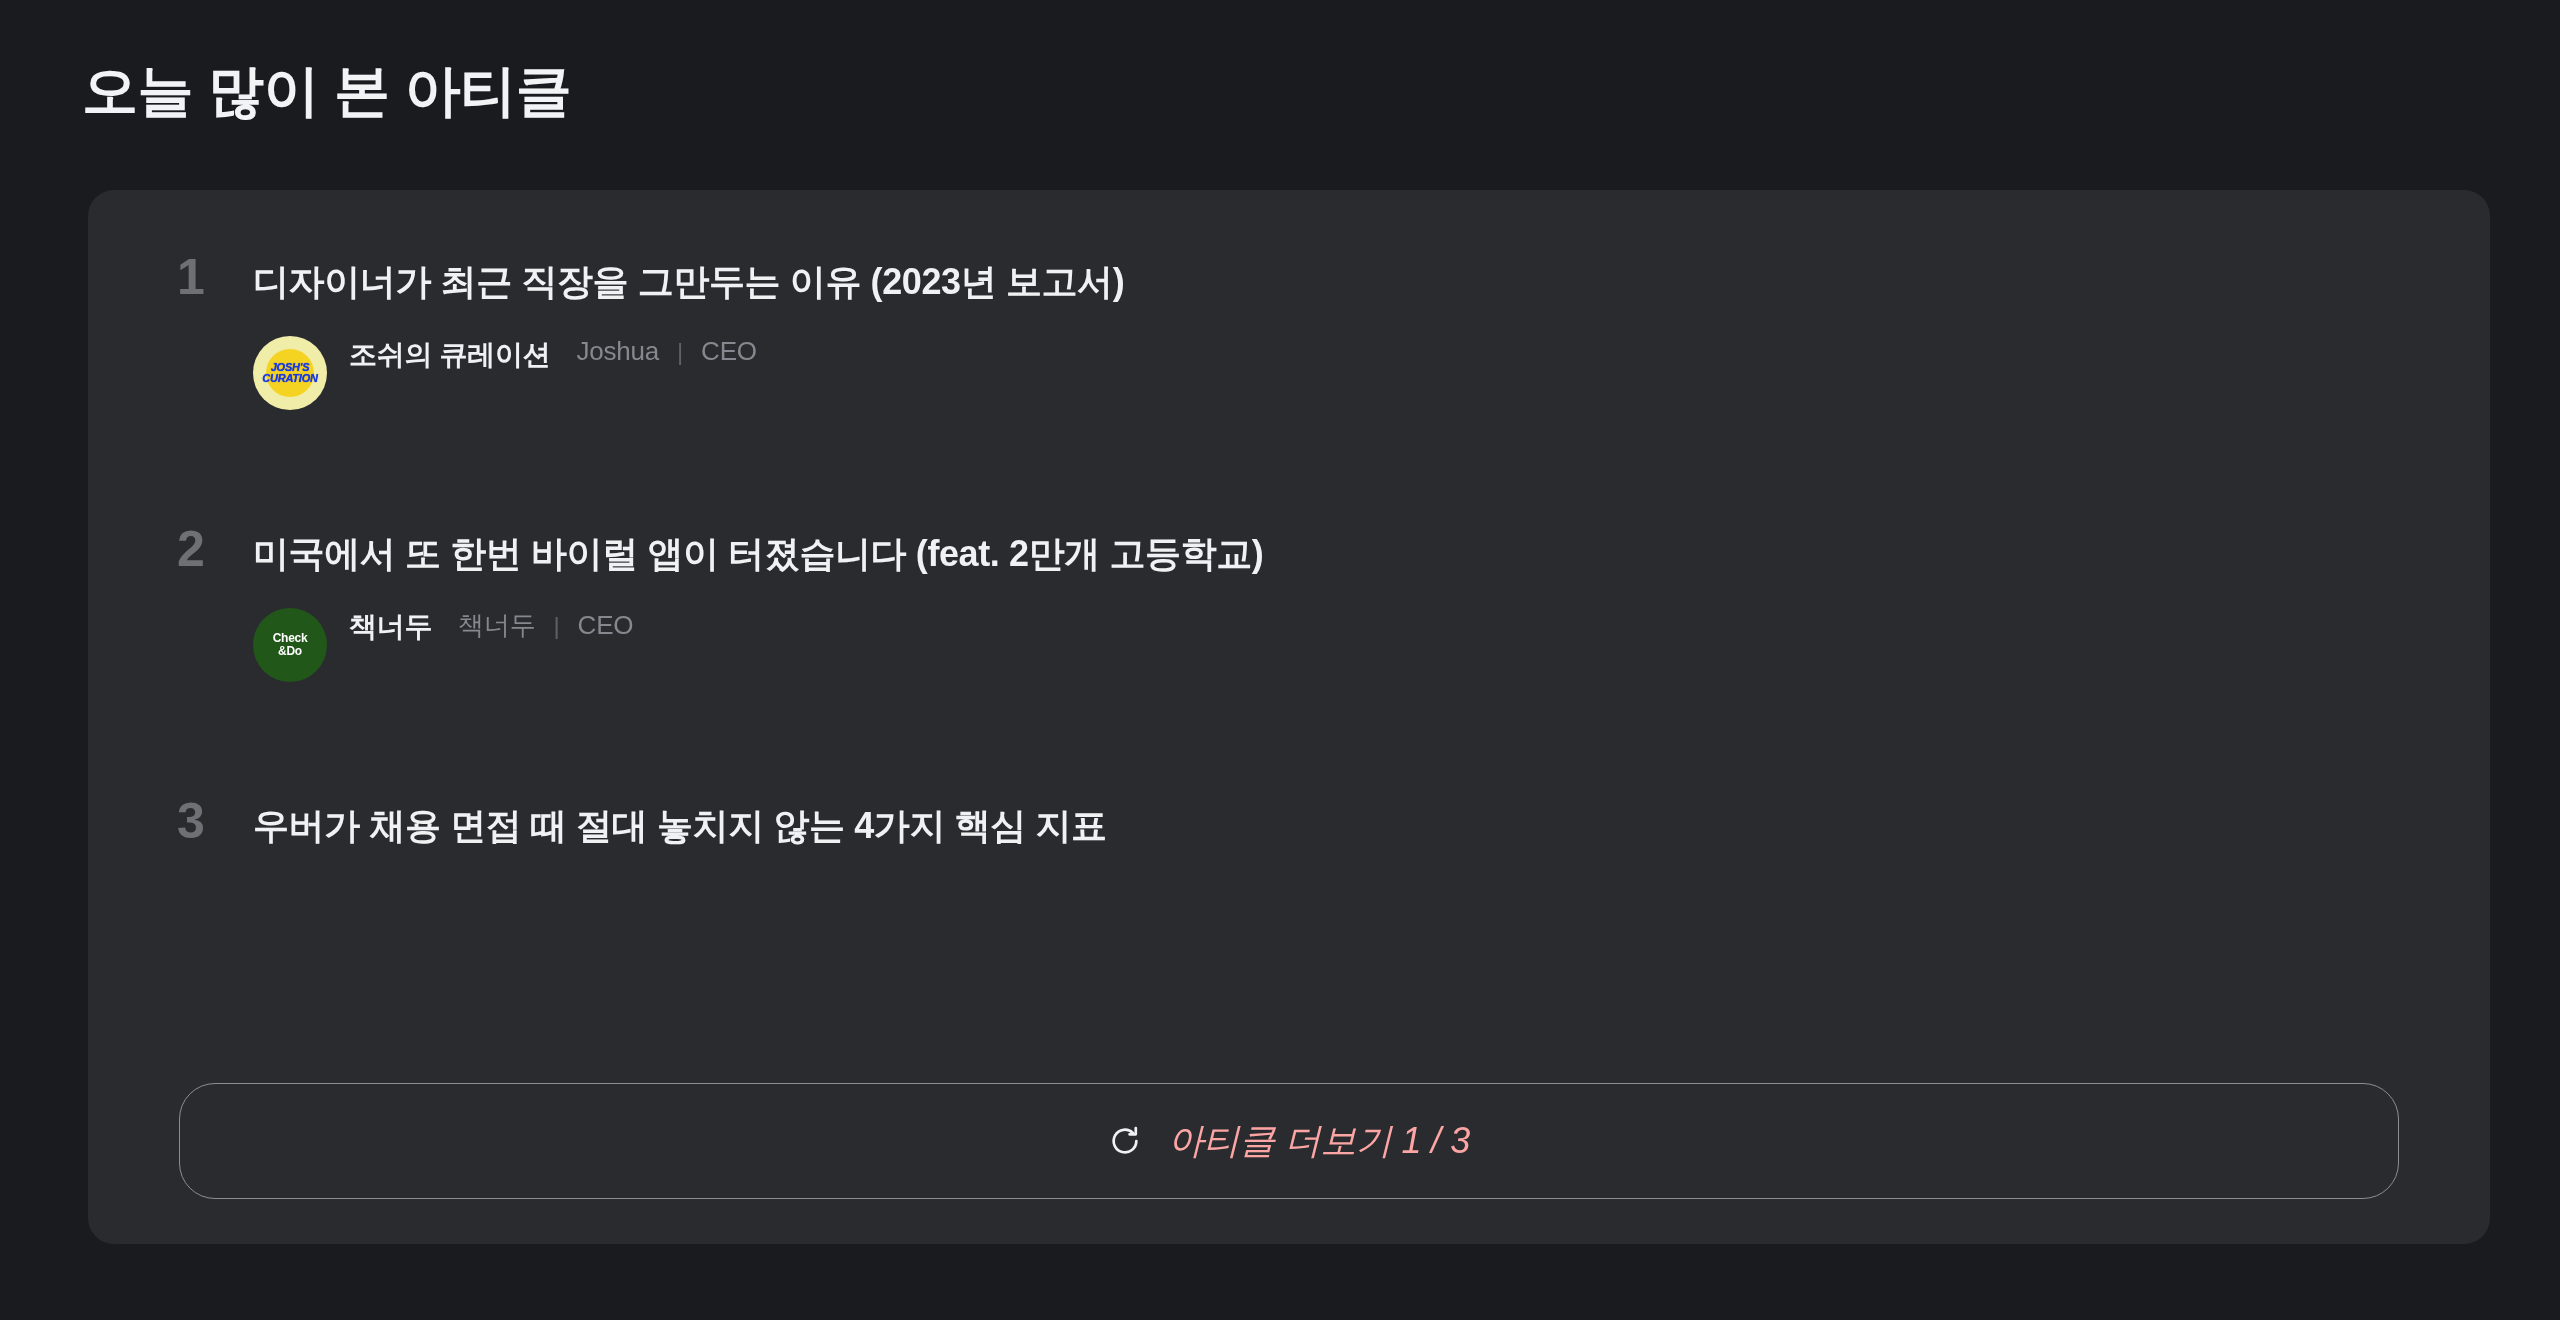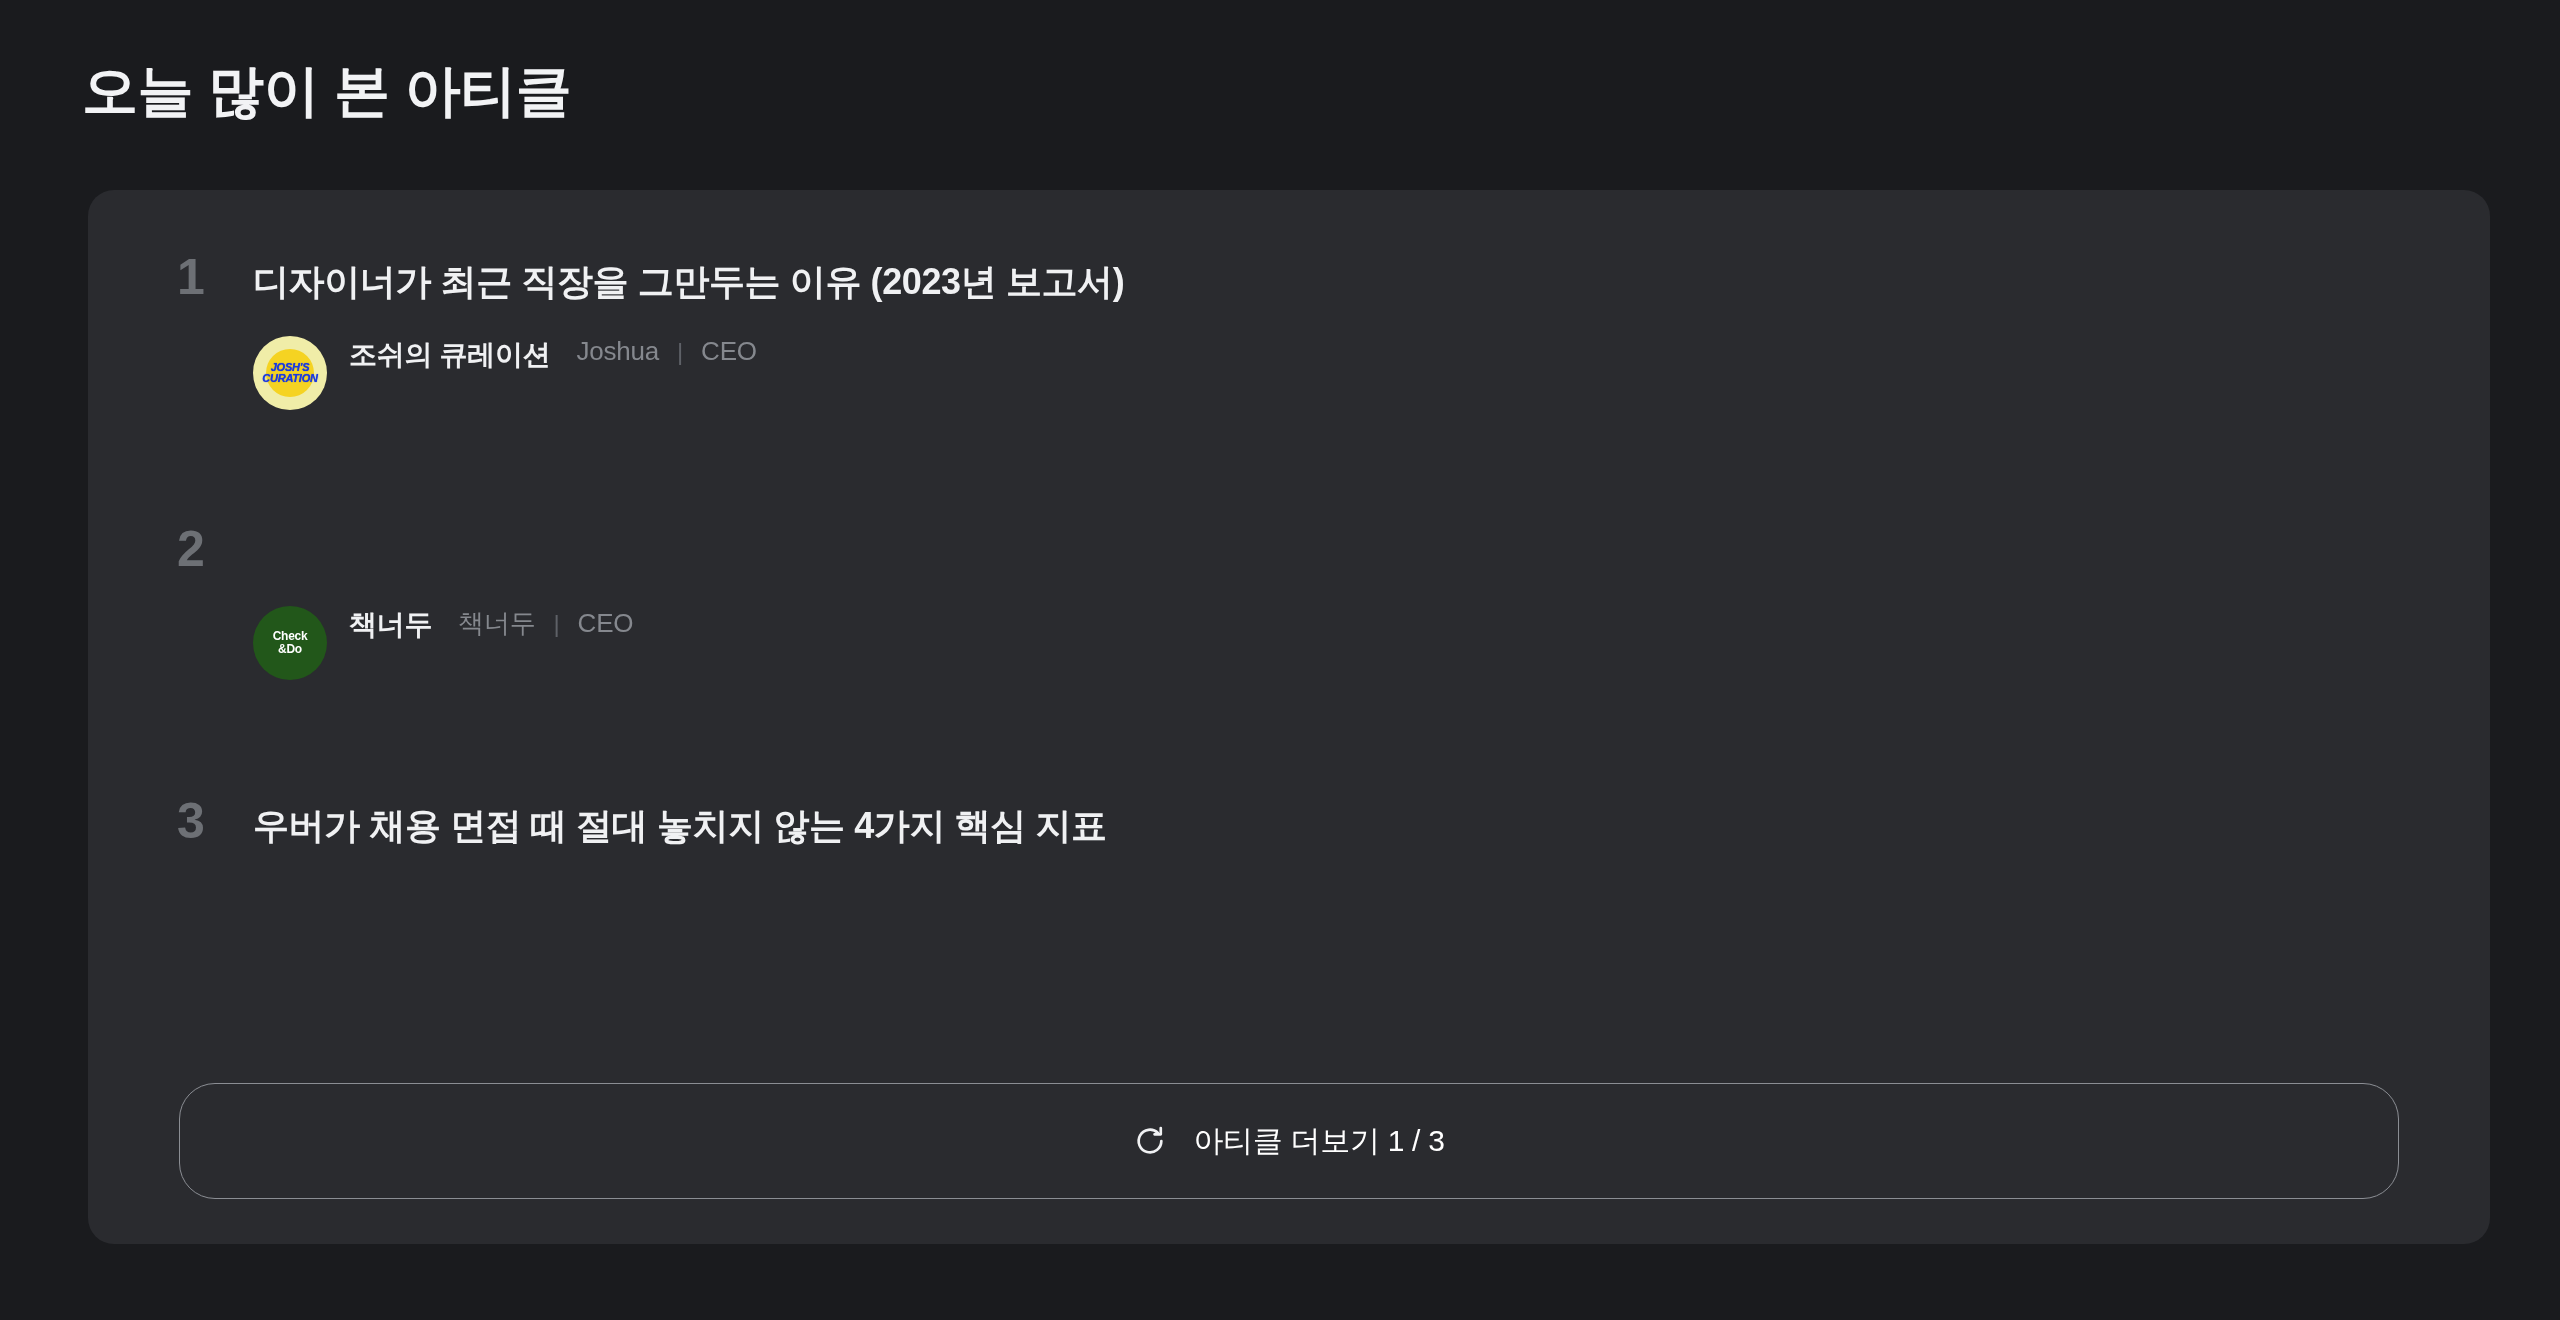--- a/index.html
+++ b/index.html
@@ -202,25 +202,26 @@
   }
 
   .refresh-icon {
     width: 34px;
     height: 34px;
     flex: 0 0 34px;
     display: block;
   }
 
   .more-label {
-    font-size: 30px;
-    color: #ffffff;
+    font-size: 36px;
+    color: #fca5a5;
     font-weight: 400;
     letter-spacing: -0.3px;
     white-space: nowrap;
+    font-style: italic;
   }
 </style>
 </head>
 <body>
 
 <div class="page">
 
   <h1 class="page-title">오늘 많이 본 아티클</h1>
 
   <section class="card">
@@ -245,20 +246,21 @@
             <span>Joshua</span>
             <span class="meta-sep">|</span>
             <span>CEO</span>
           </span>
         </div>
       </div>
 
       <div class="article-row">
         <div class="article-head">
           <span class="rank">2</span>
+          <span class="article-title">미국에서 또 한번 바이럴 앱이 터졌습니다 (feat. 2만개 고등학교)</span>
         </div>
         <div class="author-row">
           <span class="avatar avatar-check">
             <span class="logo-text">
               <span>Check</span><br>
               <span>&amp;Do</span>
             </span>
           </span>
           <span class="author-name">책너두</span>
           <span class="author-meta">

